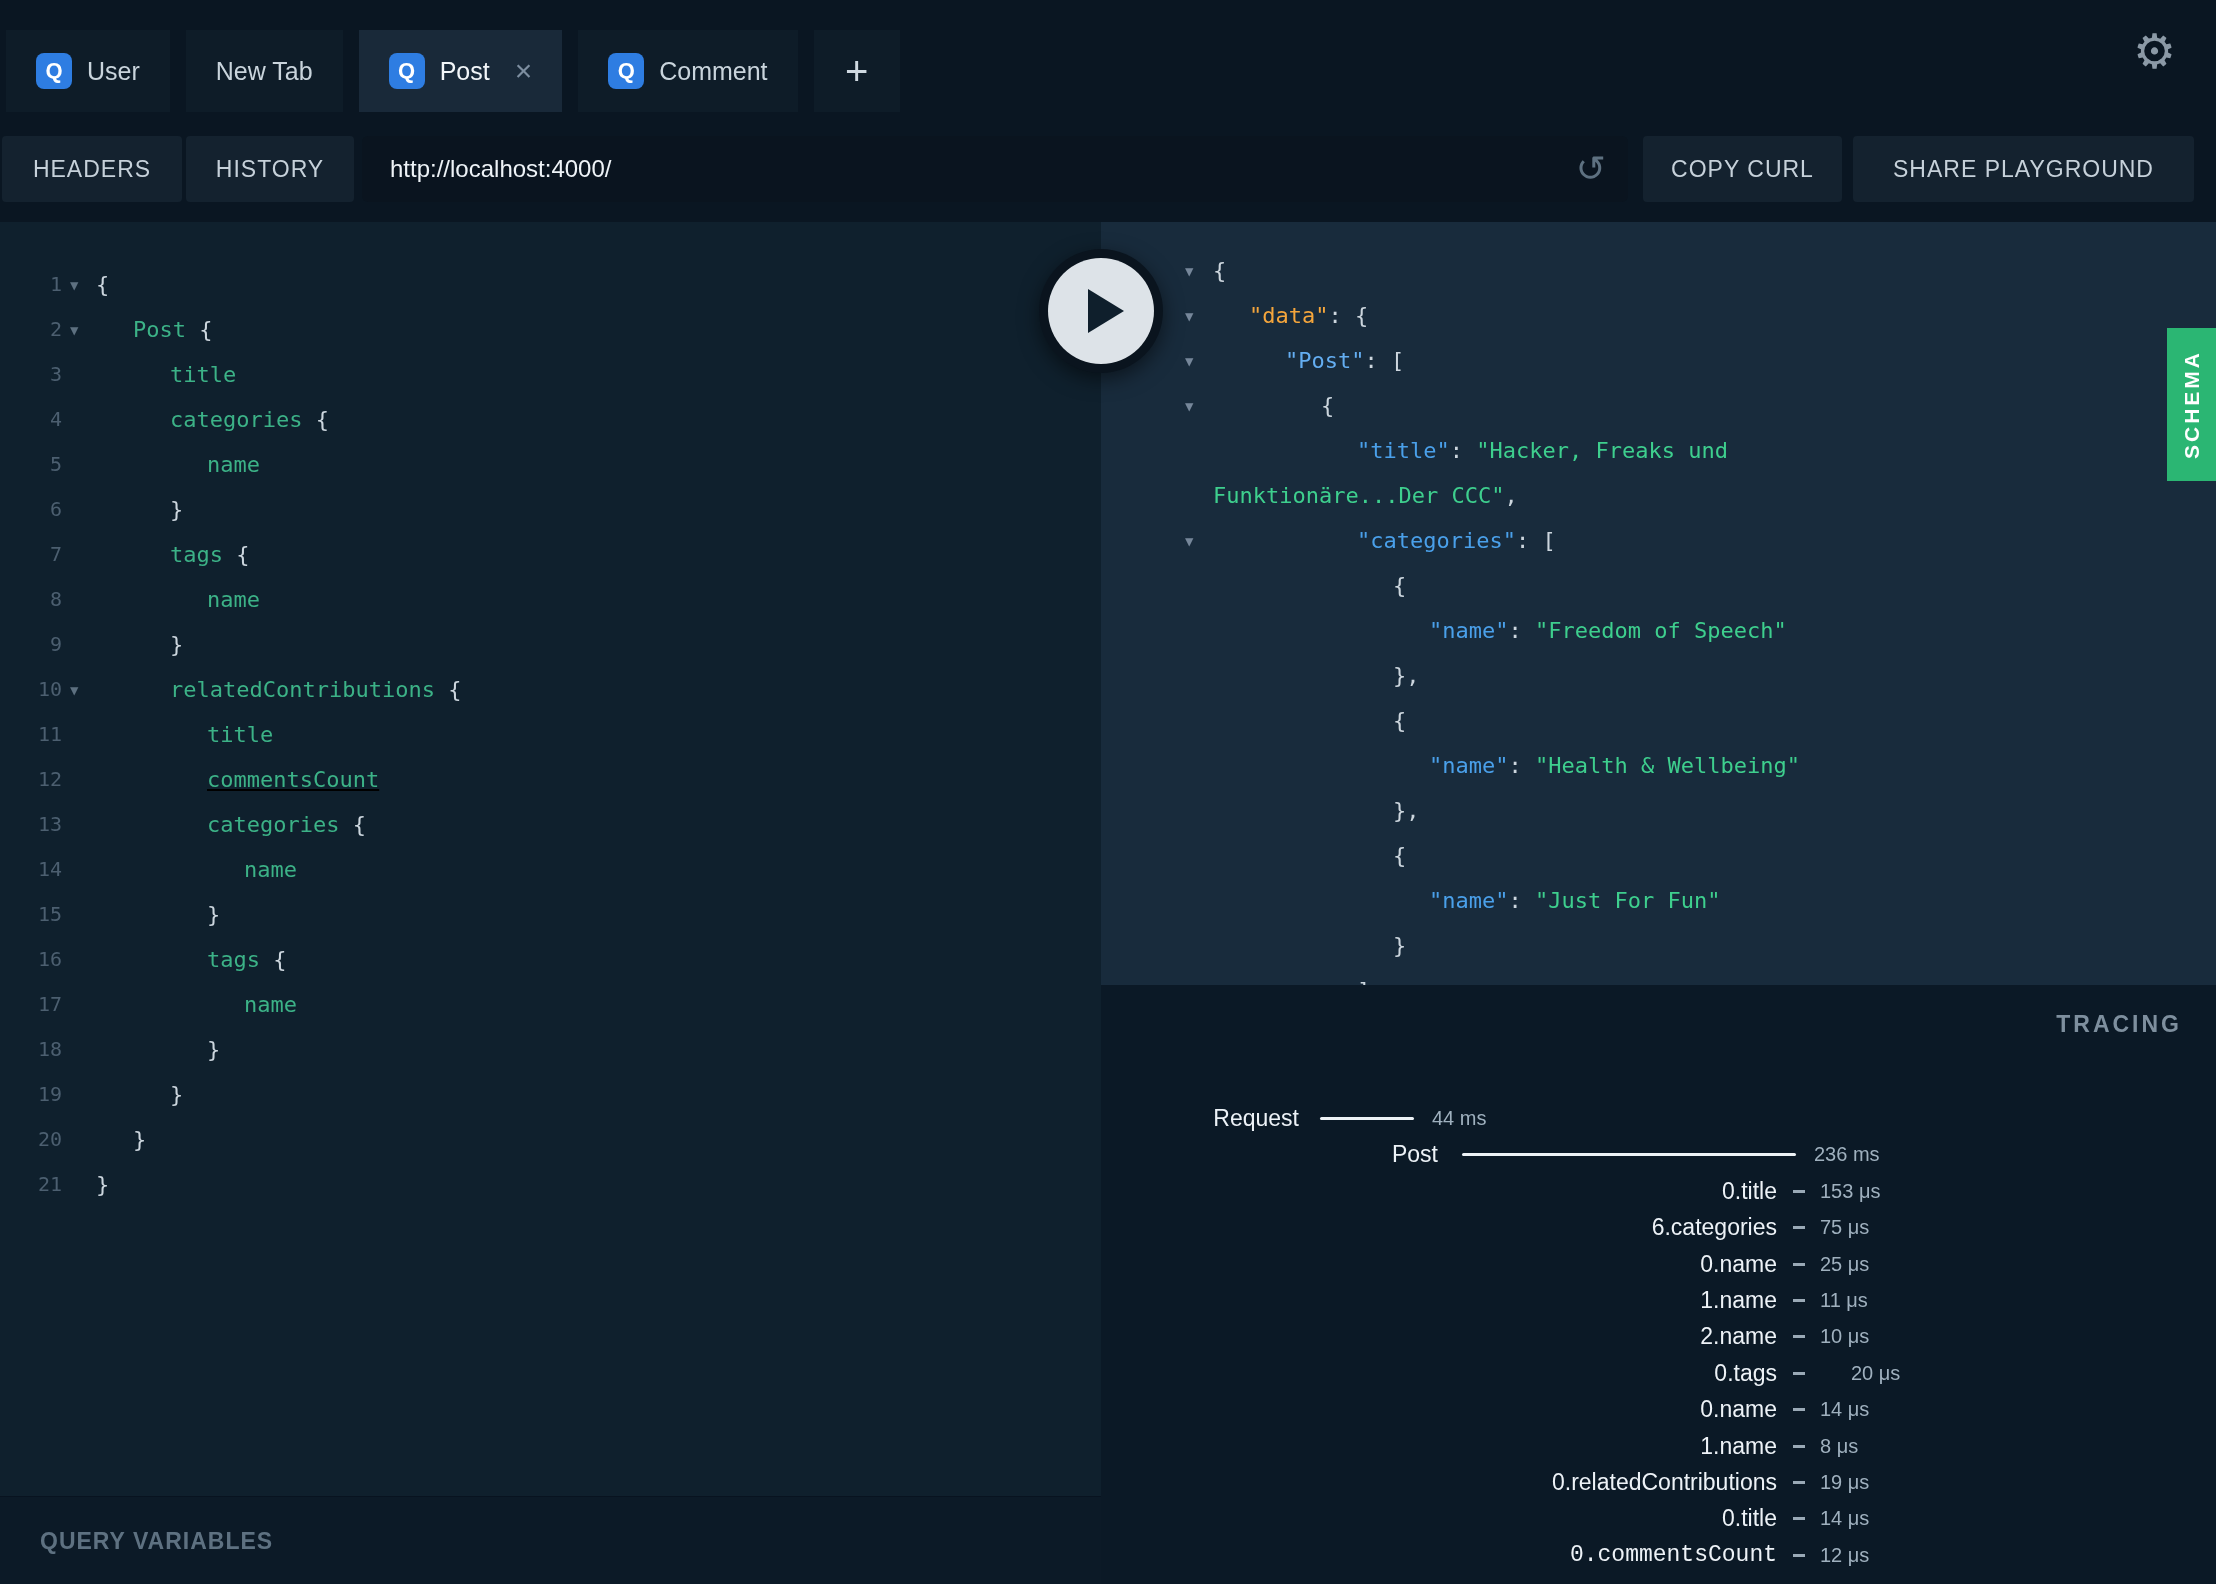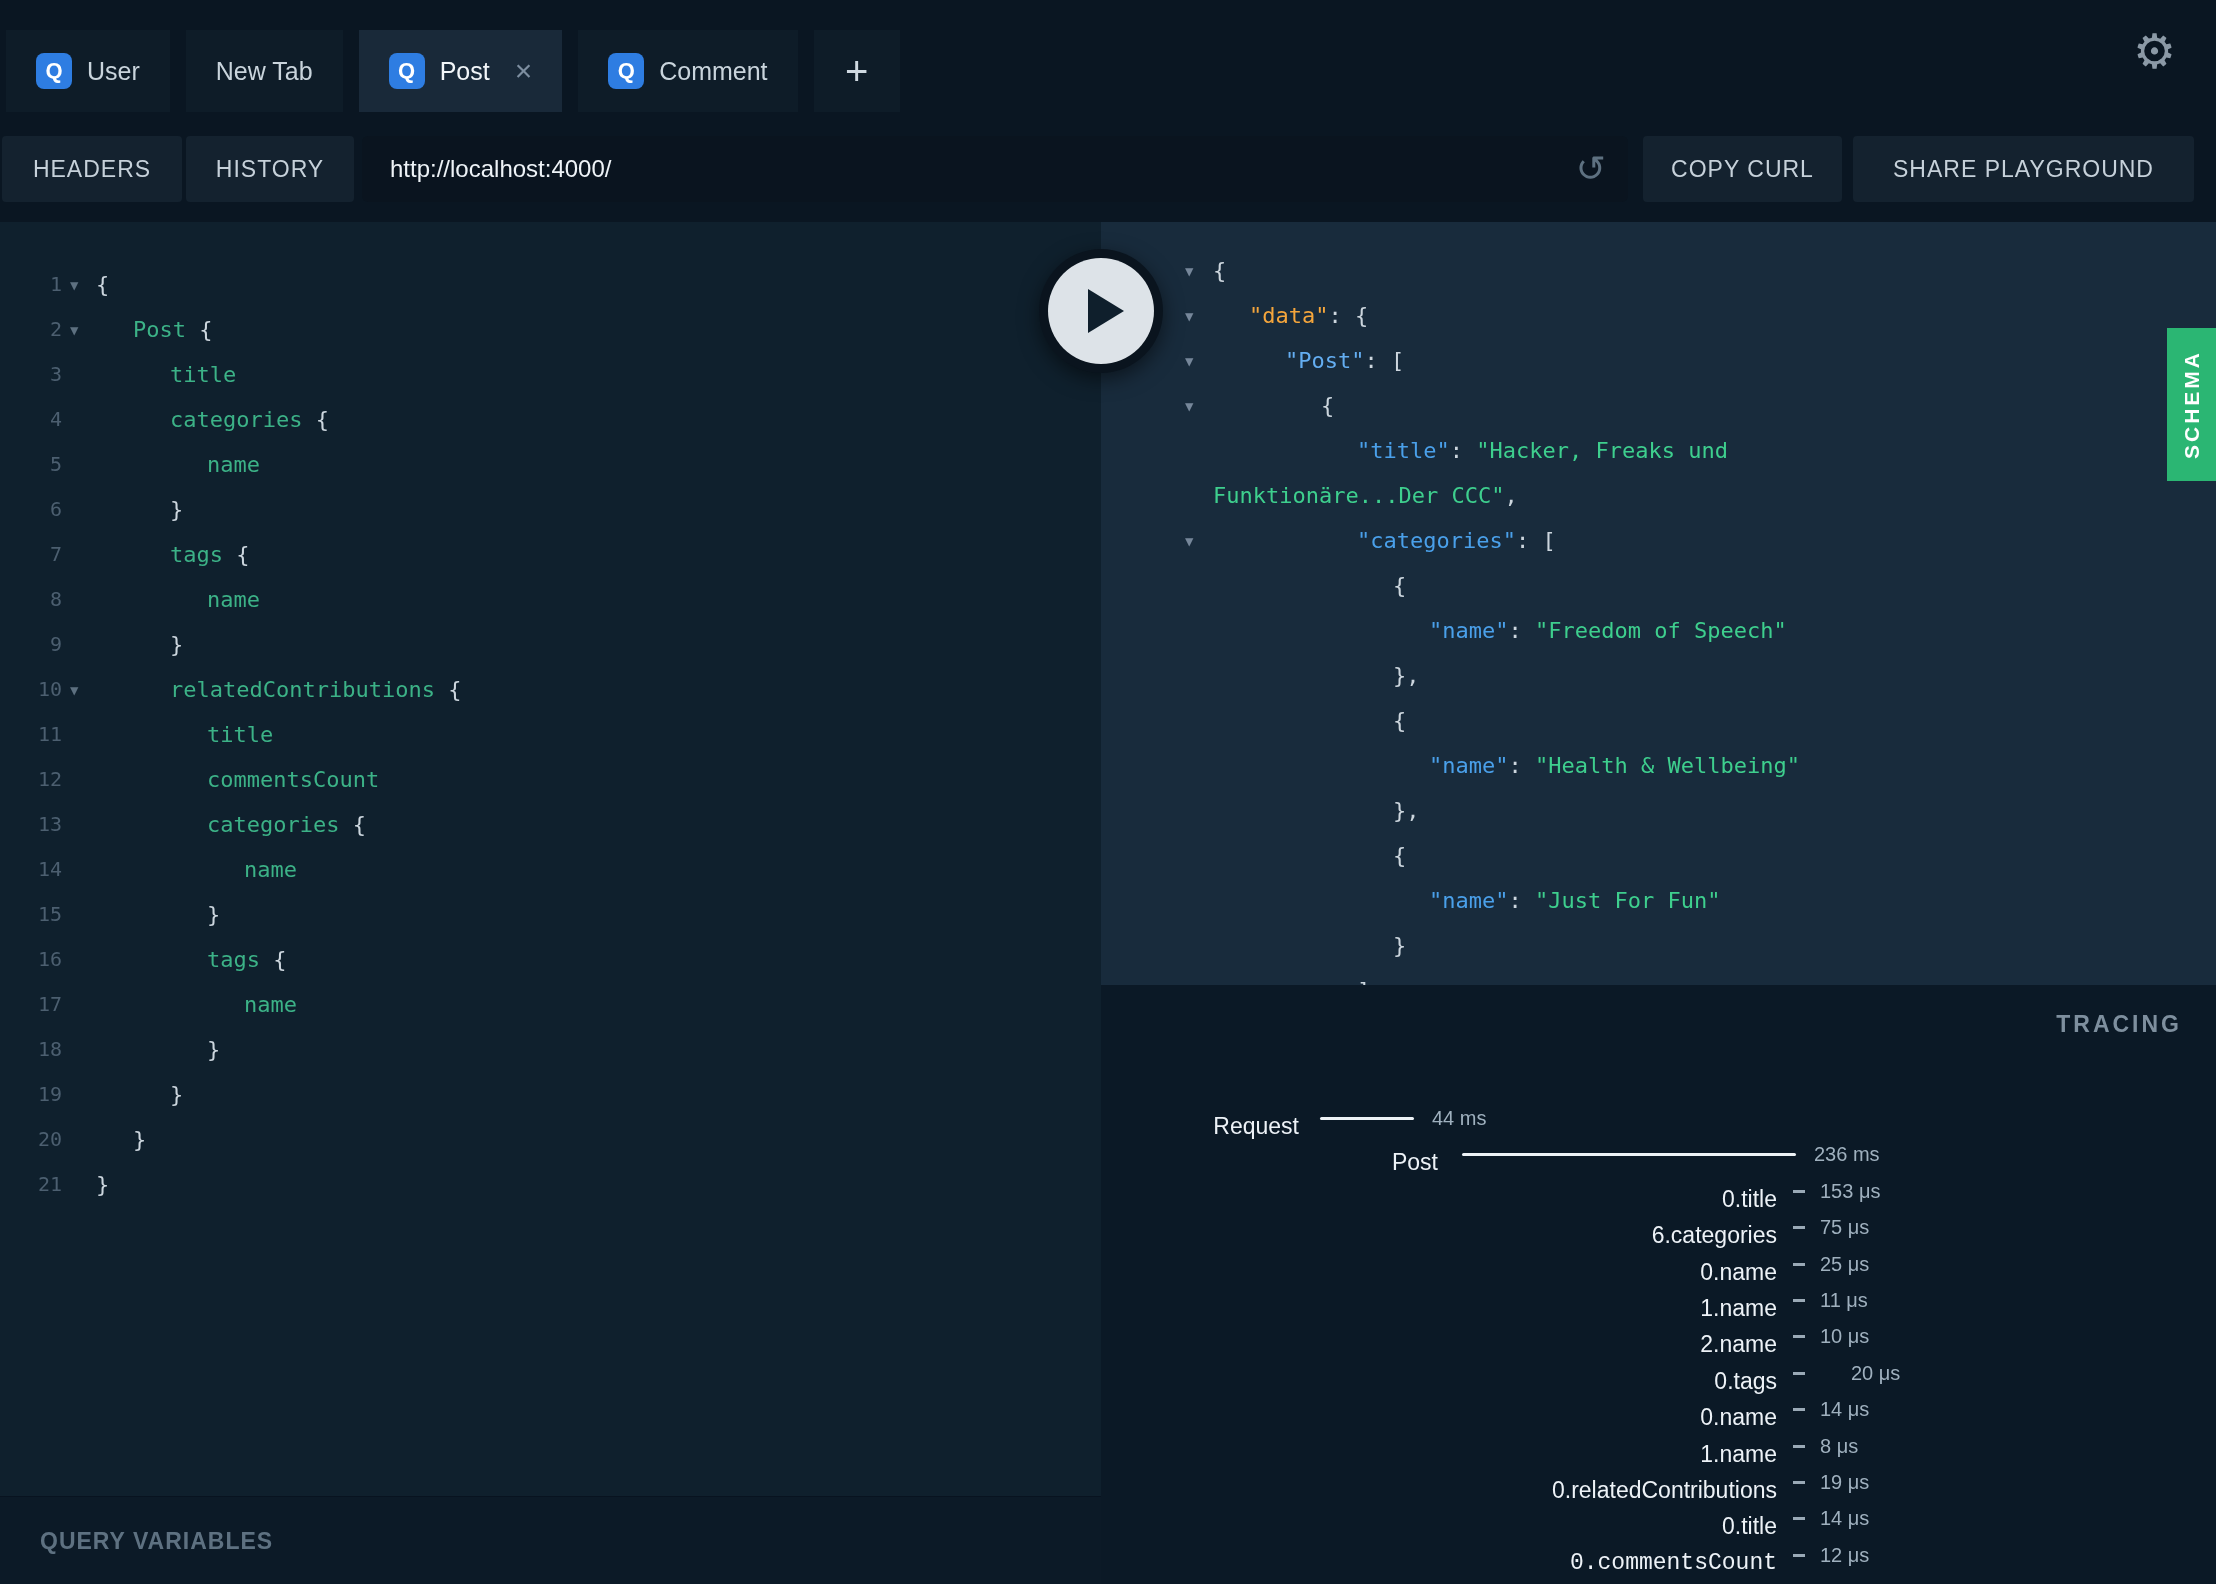--- a/index.html
+++ b/index.html
@@ -99,21 +99,21 @@
   
   .tracing {
     position:absolute; left:1101px; top:985px; width:1115px; height:599px;
     background:#0b1926; overflow:hidden;
   }
   .tracing-title {
     position:absolute; top:26px; right:34px; font-size:23px; font-weight:bold;
     letter-spacing:3px; color:#7e8f9e; cursor:pointer;
   }
   .trow { position:absolute; left:0; width:100%; height:36px; line-height:36px; }
-  .tlabel { position:absolute; left:0; top:8px; text-align:right; color:#edf2f7; font-size:23px; }
+  .tlabel { position:absolute; left:0; top:0; text-align:right; color:#edf2f7; font-size:23px; }
   .tbar { position:absolute; top:17px; height:3px; background:#edf2f6; border-radius:2px; }
   .tdash { position:absolute; left:692px; top:17px; width:12px; height:3px; background:#9aa9b6; }
   .ttime { position:absolute; top:0; color:#9fb0be; font-size:20px; }
   
   .bottom-bar {
     position:absolute; left:0; top:1496px; width:1101px; height:88px;
     background:#0c1a27; border-top:1px solid #081320;
   }
   .qv {
     position:absolute; left:40px; top:0; height:88px; display:flex; align-items:center;
@@ -207,21 +207,21 @@
           <span class="ln">10</span>
           <span class="fold">▼</span>
           <span class="code" style="left: 170px;"><span class="tk-f">relatedContributions</span><span class="tk-p"> {</span></span>
         </div>
         <div class="eline">
           <span class="ln">11</span>
           <span class="code" style="left: 207px;"><span class="tk-f">title</span></span>
         </div>
         <div class="eline">
           <span class="ln">12</span>
-          <span class="code" style="left: 207px;"><span class="tk-f">commentsCount</span></span>
+          <span class="code" style="left: 207px; text-decoration: underline;"><span class="tk-f">commentsCount</span></span>
         </div>
         <div class="eline">
           <span class="ln">13</span>
           <span class="code" style="left: 207px;"><span class="tk-f">categories</span><span class="tk-p"> {</span></span>
         </div>
         <div class="eline">
           <span class="ln">14</span>
           <span class="code" style="left: 244px;"><span class="tk-f">name</span></span>
         </div>
         <div class="eline">

